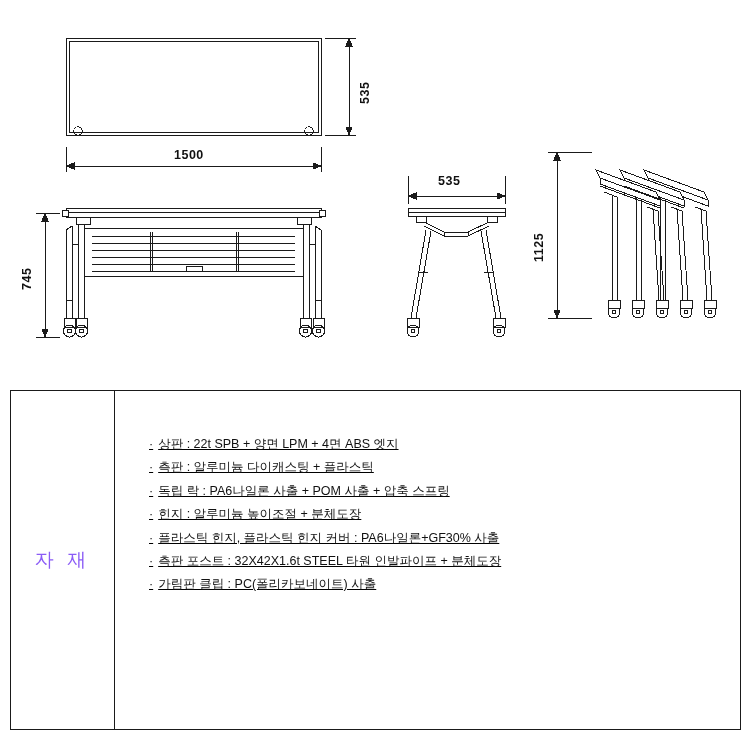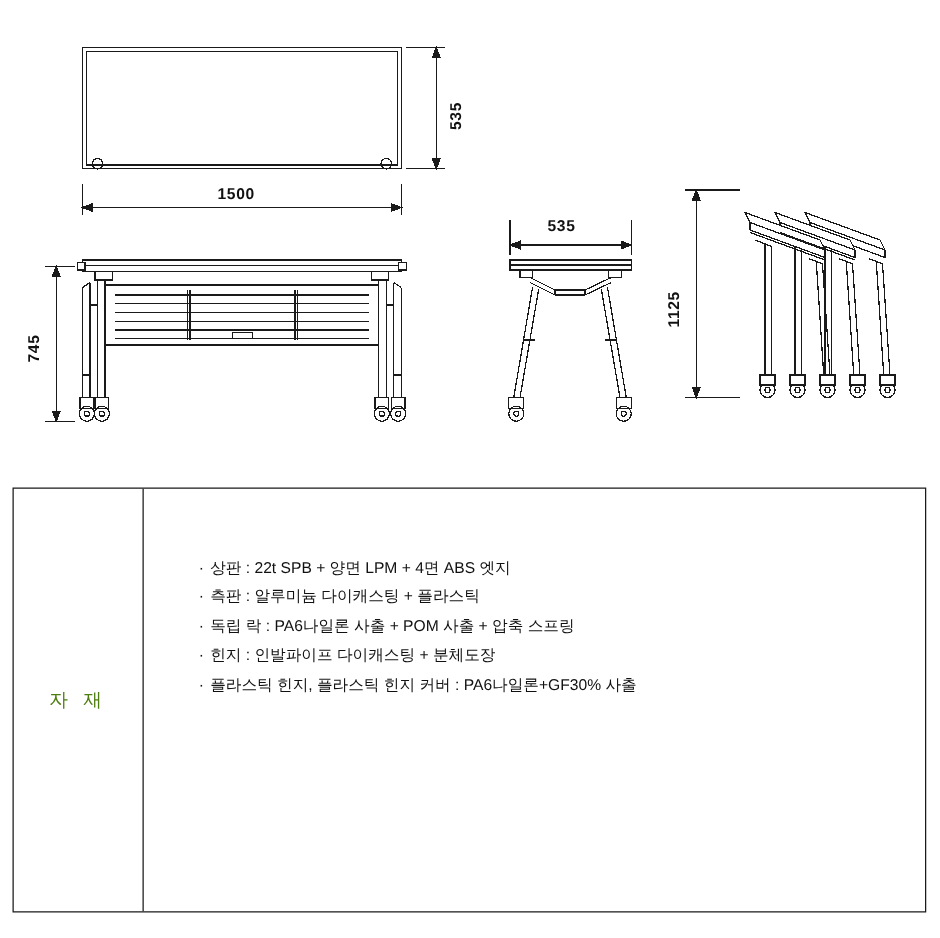--- a/index.html
+++ b/index.html
@@ -31,30 +31,30 @@
     left:10px;top:390px;
     width:731px;height:340px;
     border:1px solid #1a1a1a;
     box-sizing:border-box;
     display:flex;
   }
   .spec-label{
     width:103px;
     border-right:1px solid #1a1a1a;
     display:flex;align-items:center;justify-content:center;
-    font-size:15px;
+    font-size:19px;
     letter-spacing:4px;
-    color:#4d7c0f;
+    color:#8b5cf6;
   }
   .spec-body{
     flex:1;
     padding:36px 0 0 28px;
     box-sizing:border-box;
   }
-  .spec-body ul{list-style:none;margin:16px;padding:0;}
+  .spec-body ul{list-style:none;margin:6px;padding:0;text-decoration:underline;}
   .spec-body li{
     font-size:12.5px;
     line-height:23.4px;
     color:#111;
     white-space:nowrap;
   }
   .spec-body li .dot{margin-right:5px;}
 </style>
 </head>
 <body>
@@ -263,17 +263,19 @@
 
 </div>
 
 <div class="spec">
   <div class="spec-label">자 재</div>
   <div class="spec-body">
     <ul>
       <li><span class="dot">·</span><span>상판 : 22t SPB + 양면 LPM +  4면 ABS 엣지</span></li>
       <li><span class="dot">·</span><span>측판 : 알루미늄 다이캐스팅 + 플라스틱</span></li>
       <li><span class="dot">·</span><span>독립 락 : PA6나일론 사출 + POM 사출 + 압축 스프링</span></li>
-      <li><span class="dot">·</span><span>힌지 : 인발파이프 다이캐스팅 + 분체도장</span></li>
+      <li><span class="dot">·</span><span>힌지 : 알루미늄 높이조절 + 분체도장</span></li>
       <li><span class="dot">·</span><span>플라스틱 힌지, 플라스틱 힌지 커버 : PA6나일론+GF30% 사출</span></li>
+      <li><span class="dot">·</span><span>측판 포스트 : 32X42X1.6t STEEL 타원 인발파이프 + 분체도장</span></li>
+      <li><span class="dot">·</span><span>가림판 클립 : PC(폴리카보네이트) 사출</span></li>
     </ul>
   </div>
 </div>
 
 </body></html>

